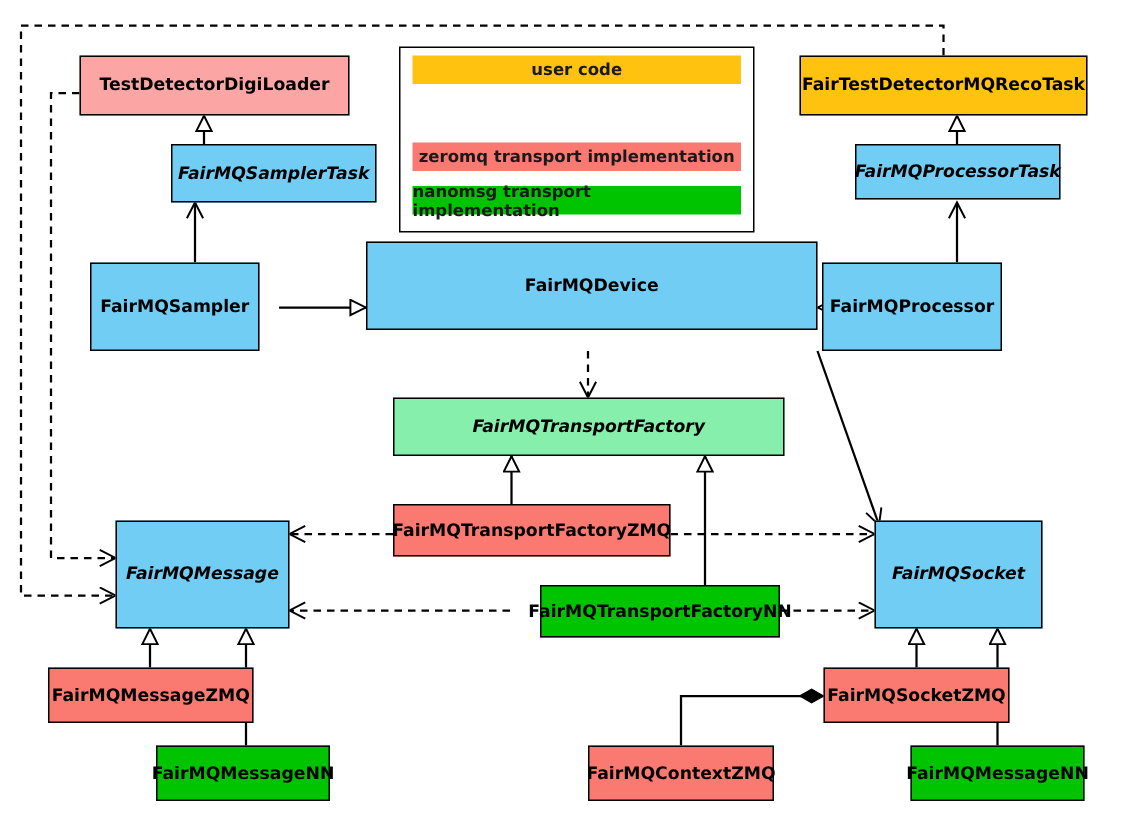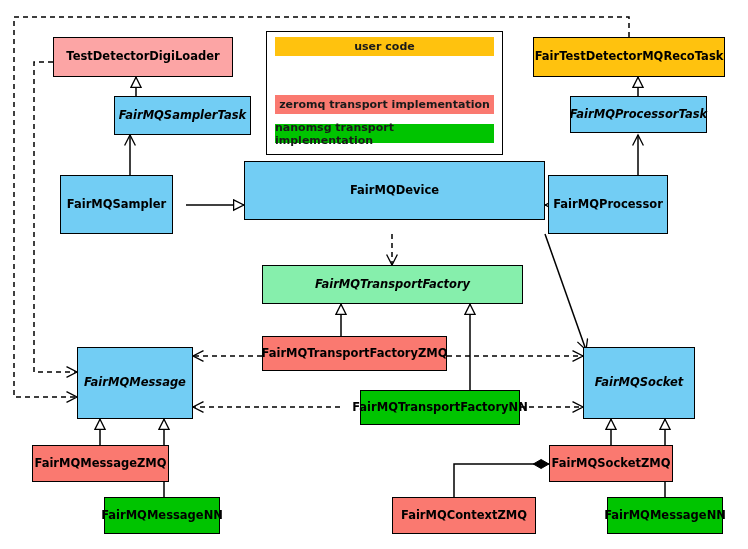--- a/index.html
+++ b/index.html
@@ -127,21 +127,21 @@
       </div>
       <div class="node abstract" style="left: 583px; top: 347px; width: 112px; height: 72px; background: rgb(114, 205, 244);">
         <span>FairMQSocket</span>
       </div>
       <div class="node" style="left: 32px; top: 445px; width: 137px; height: 37px; background: rgb(250, 121, 112);">
         <span>FairMQMessageZMQ</span>
       </div>
       <div class="node" style="left: 104px; top: 497px; width: 116px; height: 37px; background: rgb(0, 196, 0);">
         <span>FairMQMessageNN</span>
       </div>
-      <div class="node" style="left: 392px; top: 497px; width: 144px; height: 37px; background: rgb(250, 121, 112);">
+      <div class="node" style="left: 392px; top: 497px; width: 124px; height: 37px; background: rgb(250, 121, 112);">
         <span>FairMQContextZMQ</span>
       </div>
       <div class="node" style="left: 549px; top: 445px; width: 124px; height: 37px; background: rgb(250, 121, 112);">
         <span>FairMQSocketZMQ</span>
       </div>
       <div class="node" style="left: 607px; top: 497px; width: 116px; height: 37px; background: rgb(0, 196, 0);">
         <span>FairMQMessageNN</span>
       </div>
     </div>
 

